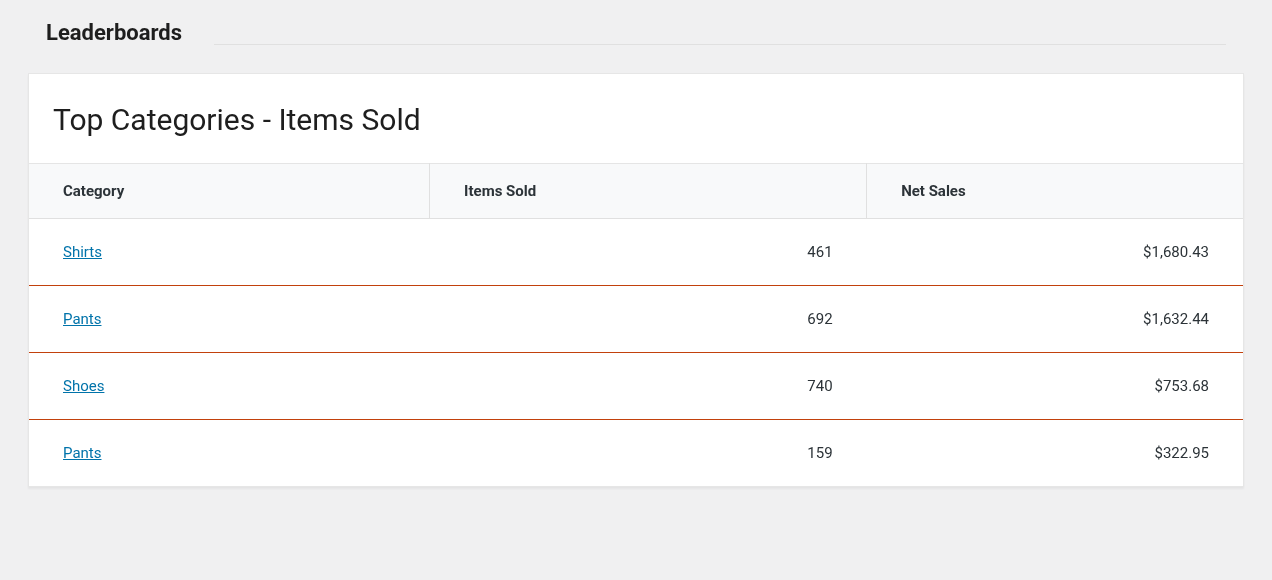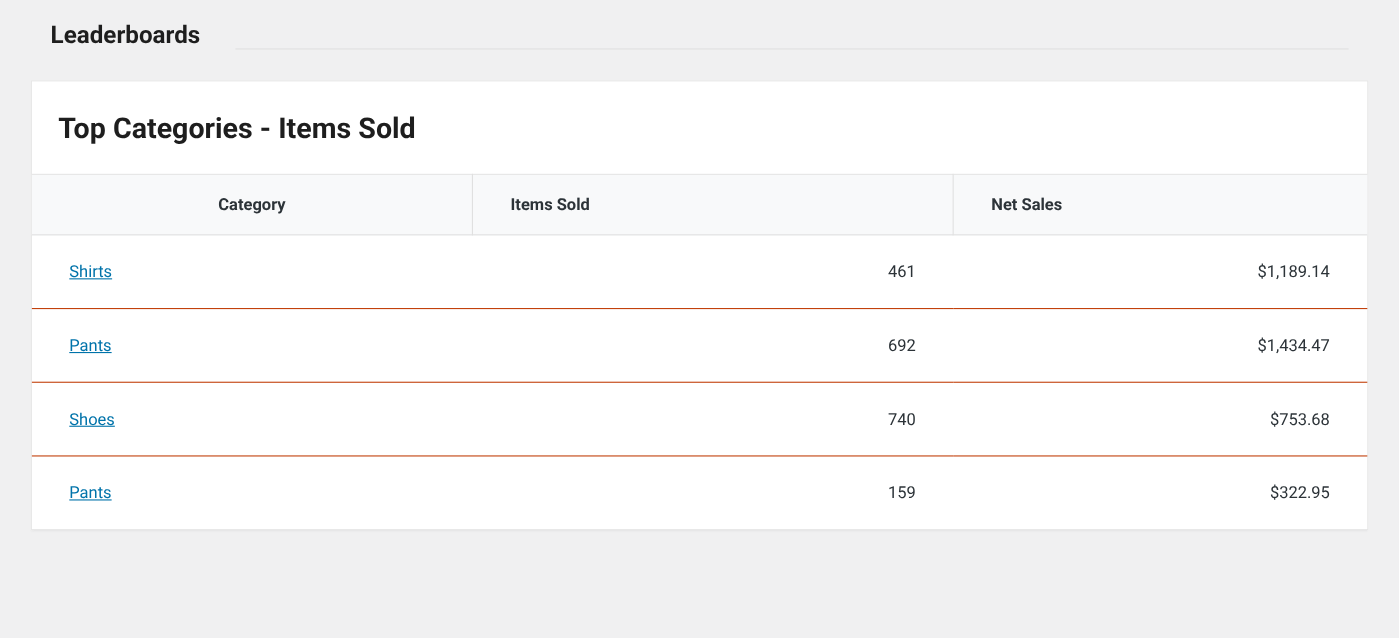--- a/index.html
+++ b/index.html
@@ -31,37 +31,37 @@
     height: 1px;
     background: #e0e0e0;
   }
   .card {
     background: #fff;
     border: 1px solid #e6e6e6;
     box-shadow: 0 2px 2px rgba(0,0,0,0.05);
     margin: 0 8px;
   }
   .card-title {
-    font-size: 26px;
-    font-weight: 700;
+    font-size: 30px;
+    font-weight: 400;
     padding: 28px 24px 26px 24px;
     color: #1e1e1e;
   }
   table {
     width: 100%;
     border-collapse: collapse;
     table-layout: fixed;
   }
   thead th {
     background: #f8f9fa;
     font-size: 15px;
     font-weight: 700;
     color: #2c3338;
     padding: 18px 34px;
-    text-align: center;
+    text-align: left;
     border-top: 1px solid #e5e5e5;
     border-bottom: 1px solid #e0e0e0;
     border-right: 1px solid #e0e0e0;
   }
   thead th:last-child { border-right: none; }
   thead th.num { text-align: left; }
   tbody td {
     font-size: 15px;
     padding: 24px 34px;
     border-bottom: 1px solid #c2410c;
@@ -101,26 +101,26 @@
         <tr>
           <th>Category</th>
           <th class="num">Items Sold</th>
           <th class="num">Net Sales</th>
         </tr>
       </thead>
       <tbody>
         <tr>
           <td><a class="cat-link">Shirts</a></td>
           <td class="num">461</td>
-          <td class="num">$1,189.14</td>
+          <td class="num">$1,680.43</td>
         </tr>
         <tr>
           <td><a class="cat-link">Pants</a></td>
           <td class="num">692</td>
-          <td class="num">$1,434.47</td>
+          <td class="num">$1,632.44</td>
         </tr>
         <tr>
           <td><a class="cat-link">Shoes</a></td>
           <td class="num">740</td>
           <td class="num">$753.68</td>
         </tr>
         <tr>
           <td><a class="cat-link">Pants</a></td>
           <td class="num">159</td>
           <td class="num">$322.95</td>

